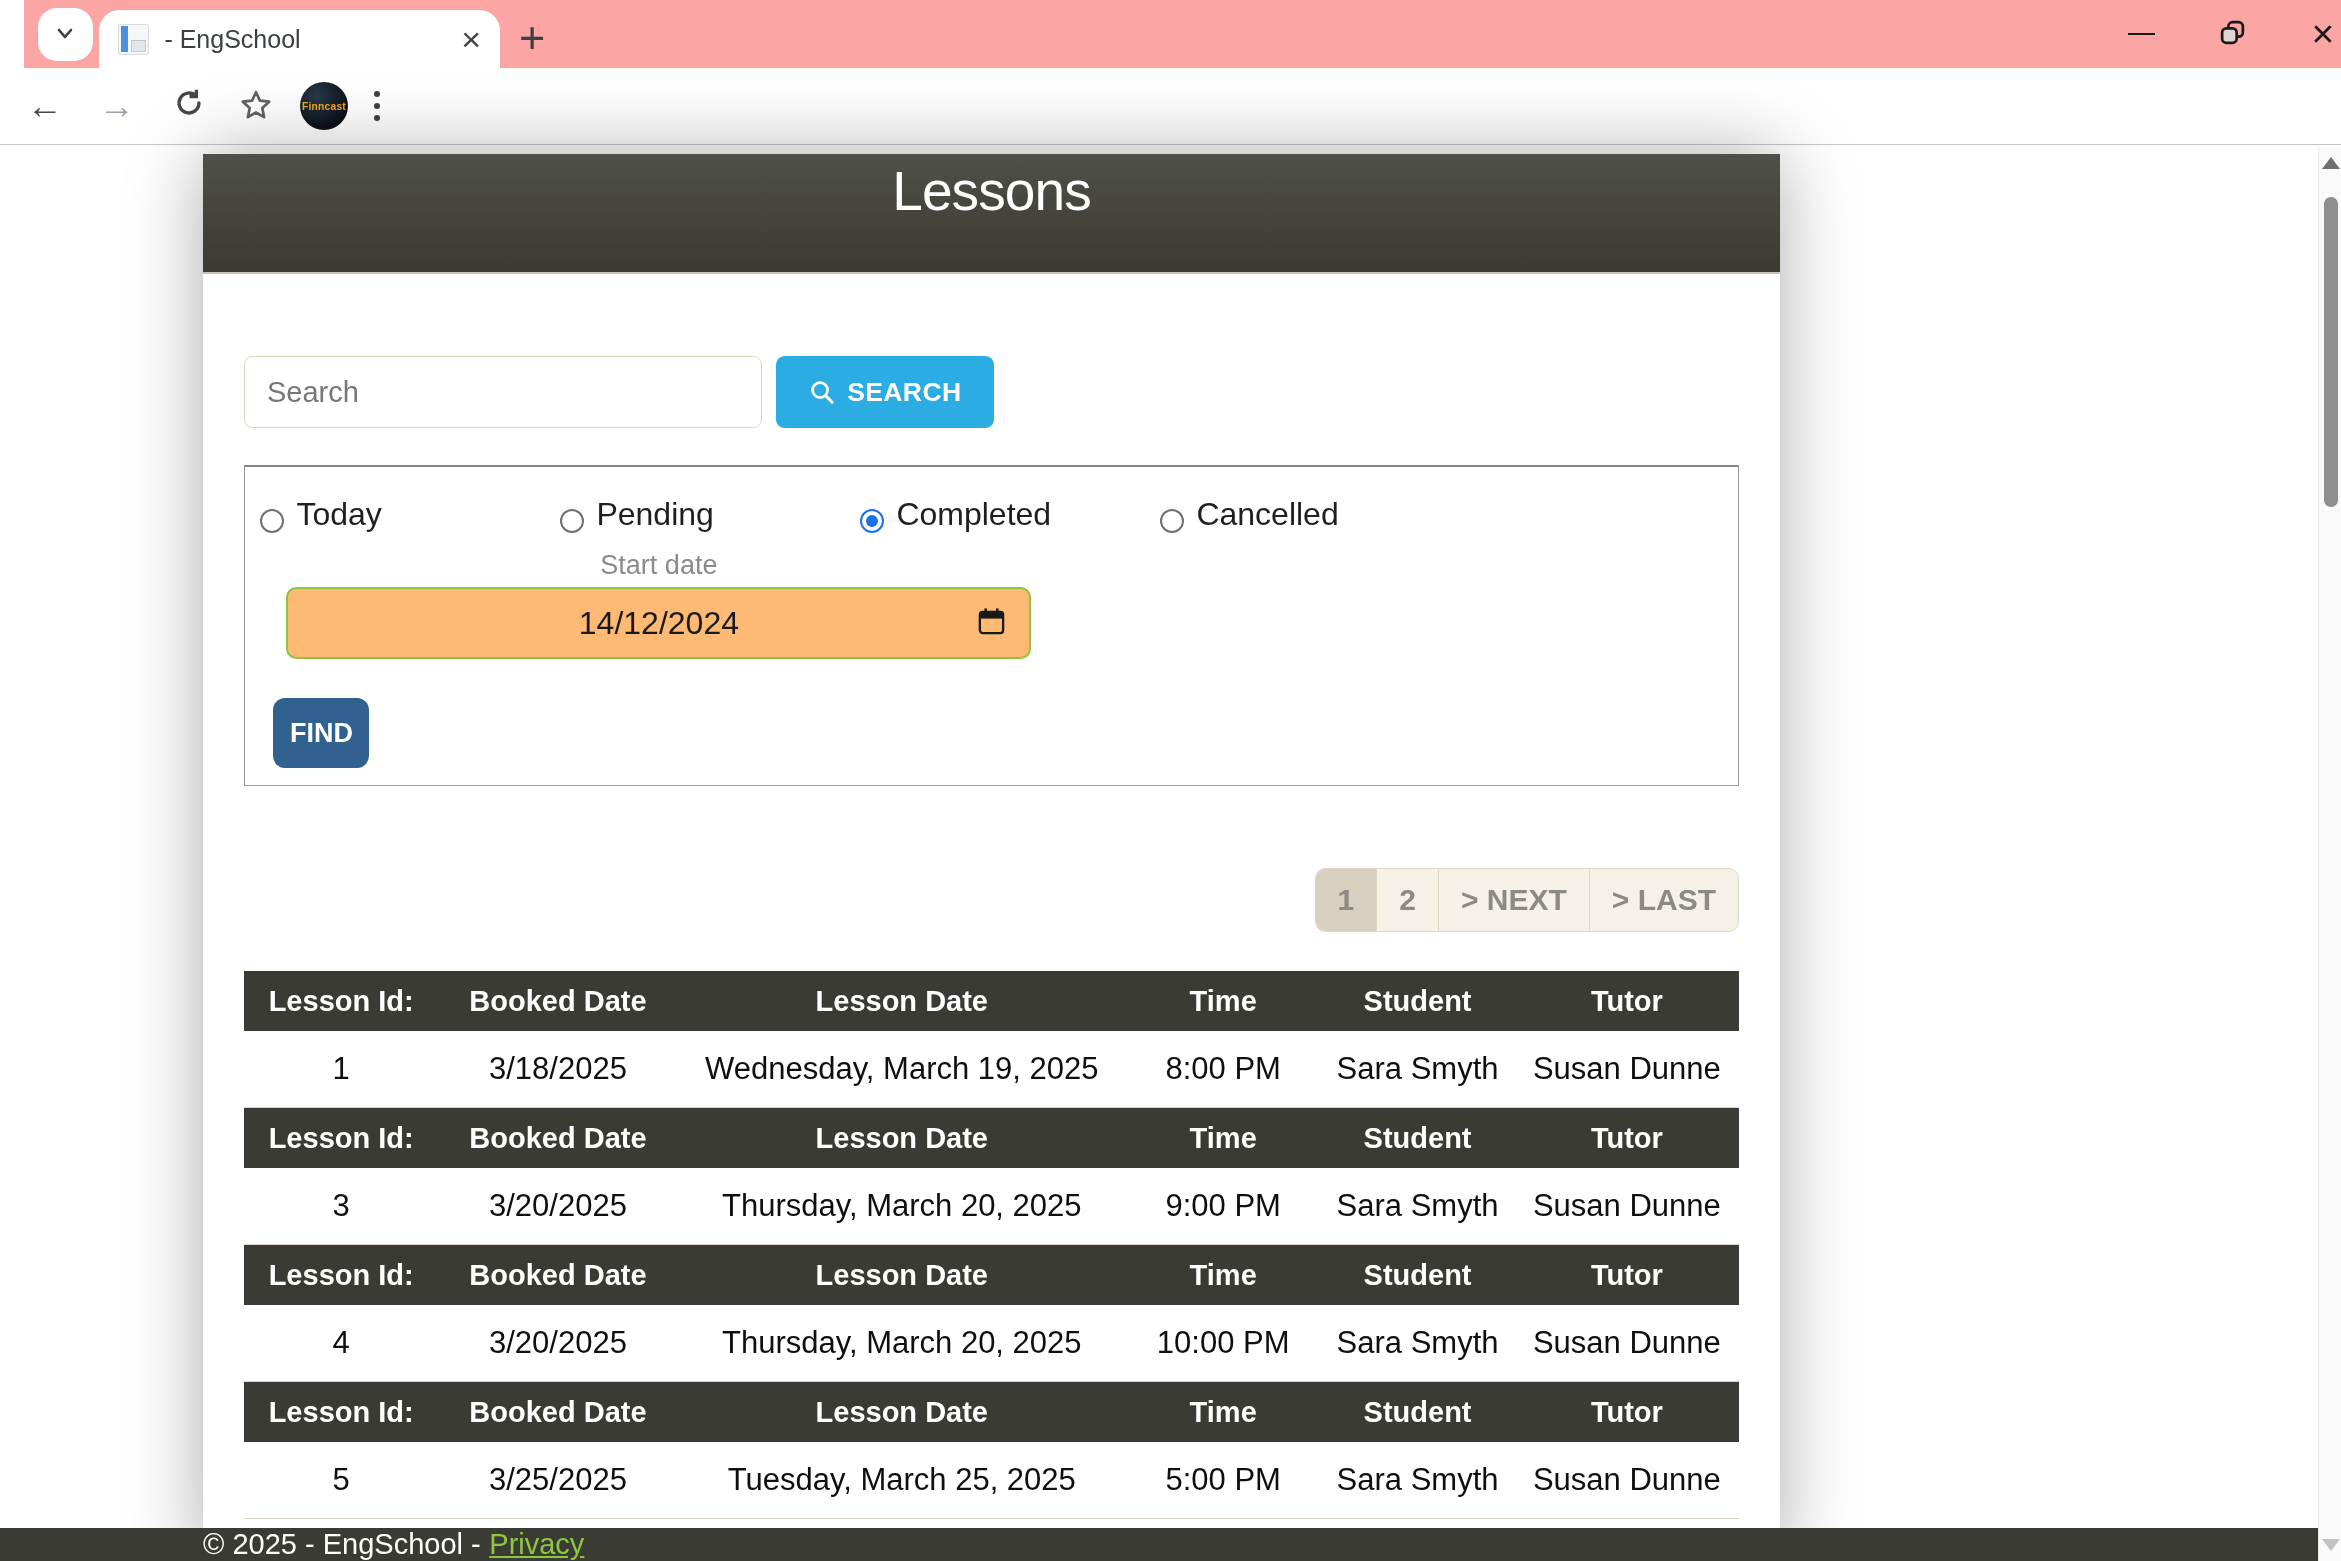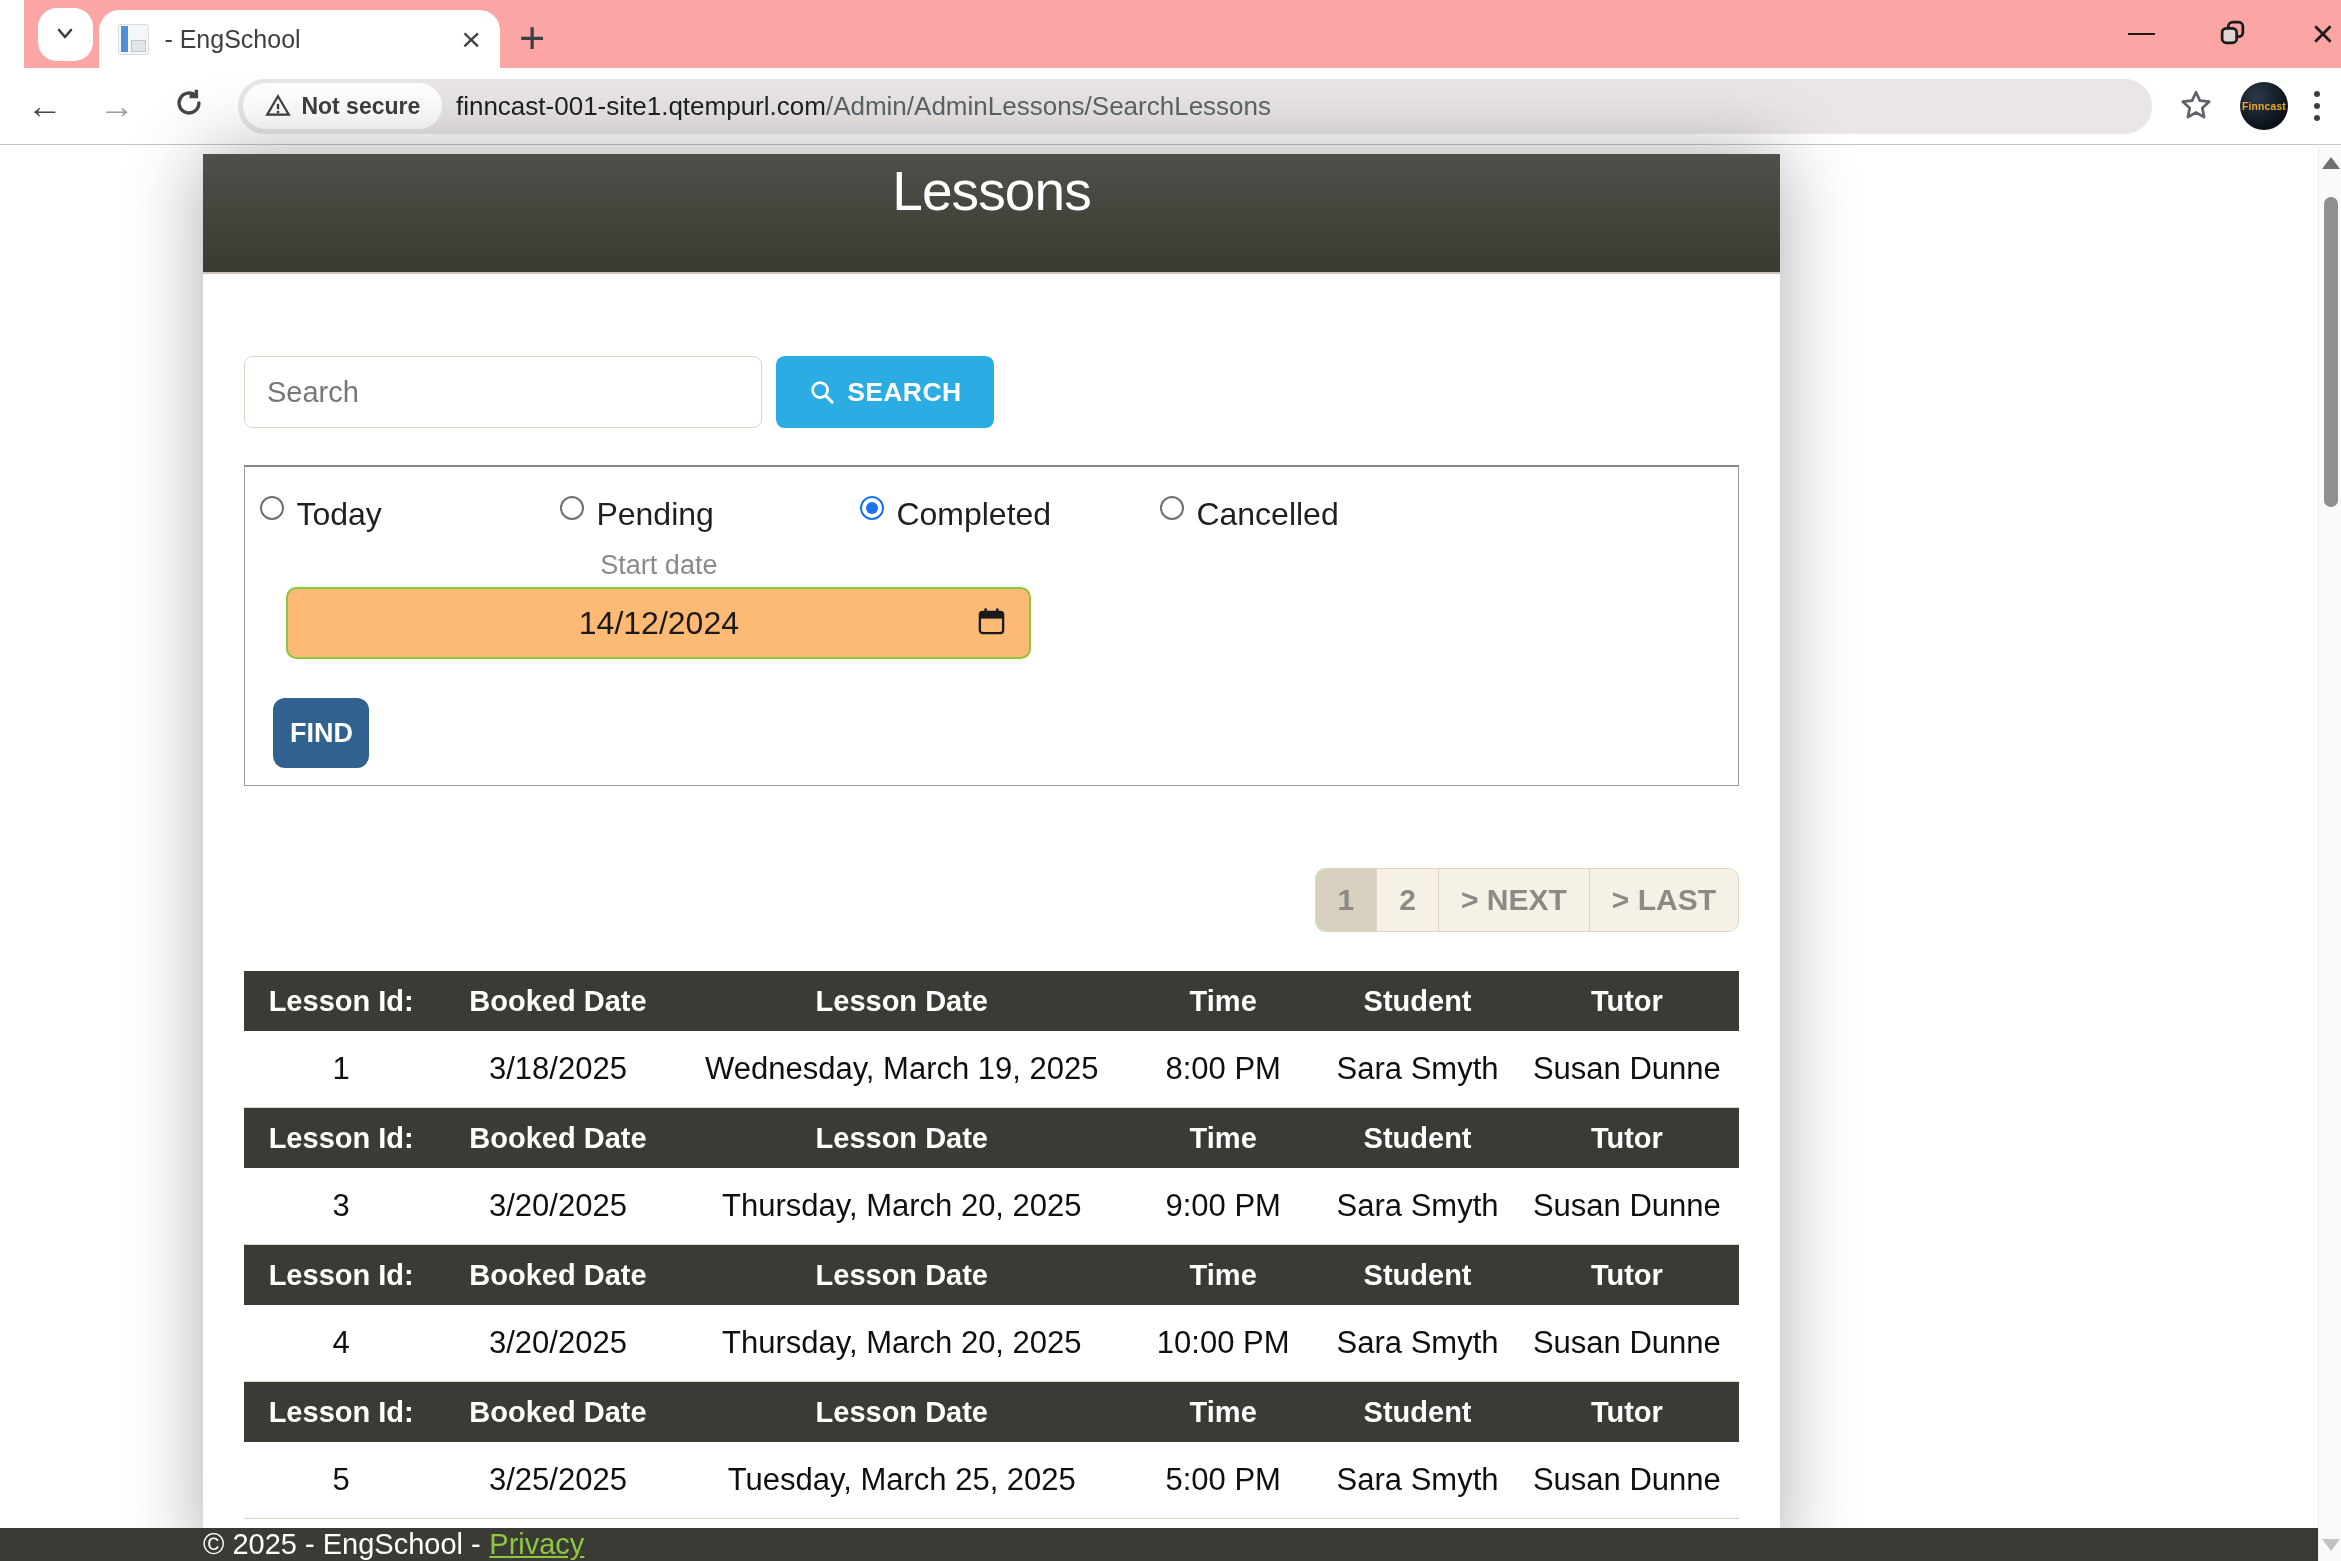--- a/index.html
+++ b/index.html
@@ -90,21 +90,21 @@
     border-radius: 8.6px; font-size: 26.5px; font-weight: bold; cursor: pointer;
     display: flex; align-items: center; justify-content: center; gap: 10.3px;
     font-family: inherit; letter-spacing: 0.4px;
   }
 
   .filters {
     margin-top: 37px; border: 1.7px solid #9B9B9B; border-top: 2.6px solid #868686;
     padding: 29px 15.4px 17px 15.4px;
   }
   .radio-row { display: flex; }
-  .radio-opt { display: inline-flex; align-items: flex-start; width: 300px; cursor: pointer; }
+  .radio-opt { display: inline-flex; align-items: flex-end; width: 300px; cursor: pointer; }
   .radio {
     width: 24px; height: 24px; border-radius: 50%; border: 2.6px solid #707070;
     background: #fff; display: inline-block; position: relative; flex: 0 0 auto;
   }
   .radio.checked { border-color: #1A73E8; }
   .radio.checked::after {
     content: ""; position: absolute; left: 50%; top: 50%; transform: translate(-50%,-50%);
     width: 12px; height: 12px; border-radius: 50%; background: #1A73E8;
   }
   .radio-label { font-size: 32px; color: #1f1f1f; margin-left: 12px; }
@@ -212,33 +212,20 @@
 
 <div class="toolbar">
   <button class="nav-btn">←</button>
   <button class="nav-btn disabled">→</button>
   <button class="nav-btn">
     <svg width="34" height="34" viewBox="0 0 24 24">
         <path d="M19 12a7 7 0 1 1-2.05-4.95" fill="none" stroke="#454749" stroke-width="2.4" stroke-linecap="round"></path>
         <polyline points="17.2,2.6 17.2,7.4 12.4,7.4" fill="none" stroke="#454749" stroke-width="2.4"></polyline>
       </svg>
   </button>
-  <div class="urlbar">
-    <div class="security-chip">
-      <span style="display:flex;">
-        <svg width="26" height="26" viewBox="0 0 24 24">
-            <path d="M12 3 L22 20 L2 20 Z" fill="none" stroke="#3c4043" stroke-width="2"></path>
-            <line x1="12" y1="10" x2="12" y2="15" stroke="#3c4043" stroke-width="2.2"></line>
-            <circle cx="12" cy="17.6" r="1.3" fill="#3c4043"></circle>
-          </svg>
-      </span>
-      <span>Not secure</span>
-    </div>
-    <div class="url-text"><span>finncast-001-site1.qtempurl.com</span><span class="path">/Admin/AdminLessons/SearchLessons</span></div>
-  </div>
   <button class="star-btn">
     <svg width="36" height="36" viewBox="0 0 24 24">
         <path d="M12 3.5 L14.6 9.1 L20.8 9.8 L16.2 14 L17.4 20.1 L12 17 L6.6 20.1 L7.8 14 L3.2 9.8 L9.4 9.1 Z" fill="none" stroke="#5F6368" stroke-width="1.8" stroke-linejoin="round"></path>
       </svg>
   </button>
   <button class="avatar">
       <span>Finncast</span>
     </button>
   <button class="menu-btn">
     <span class="menu-dots">

